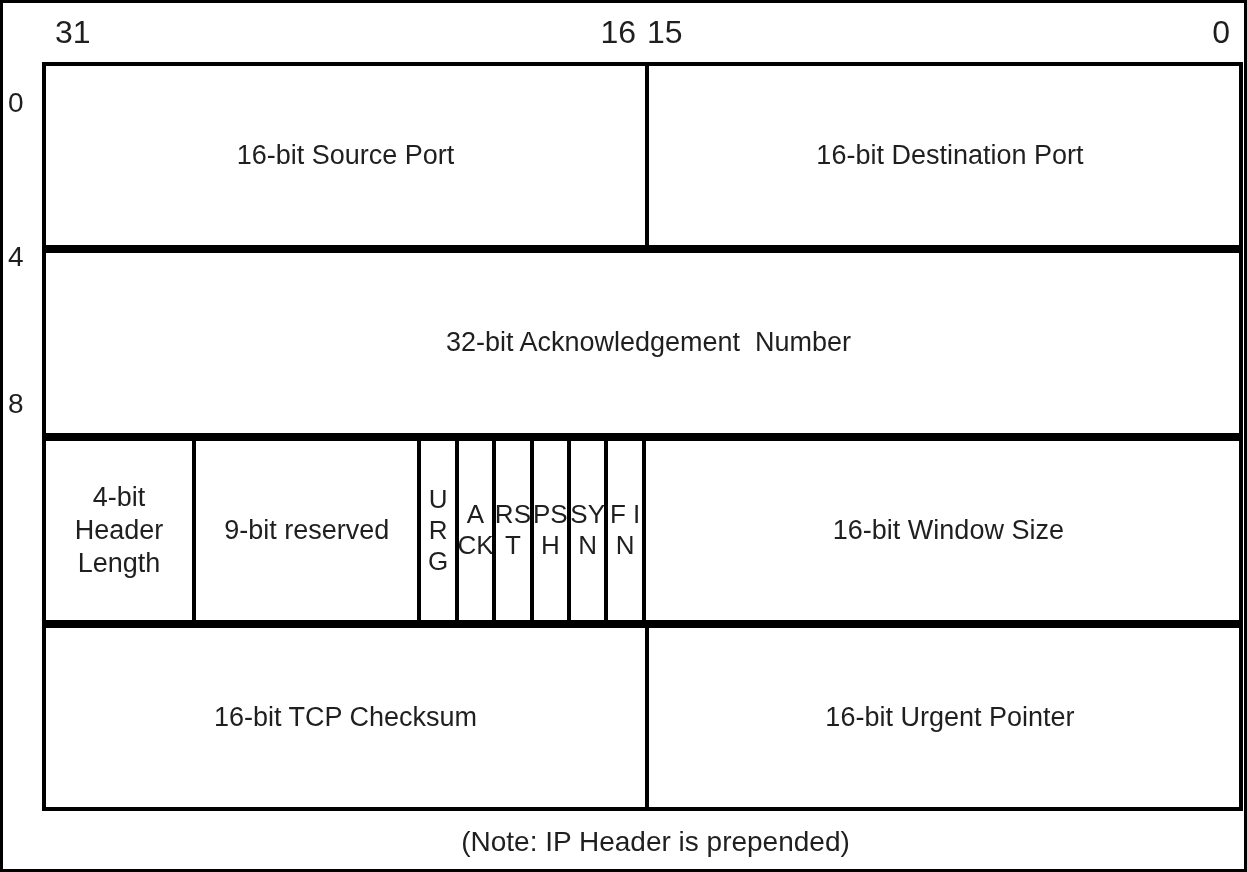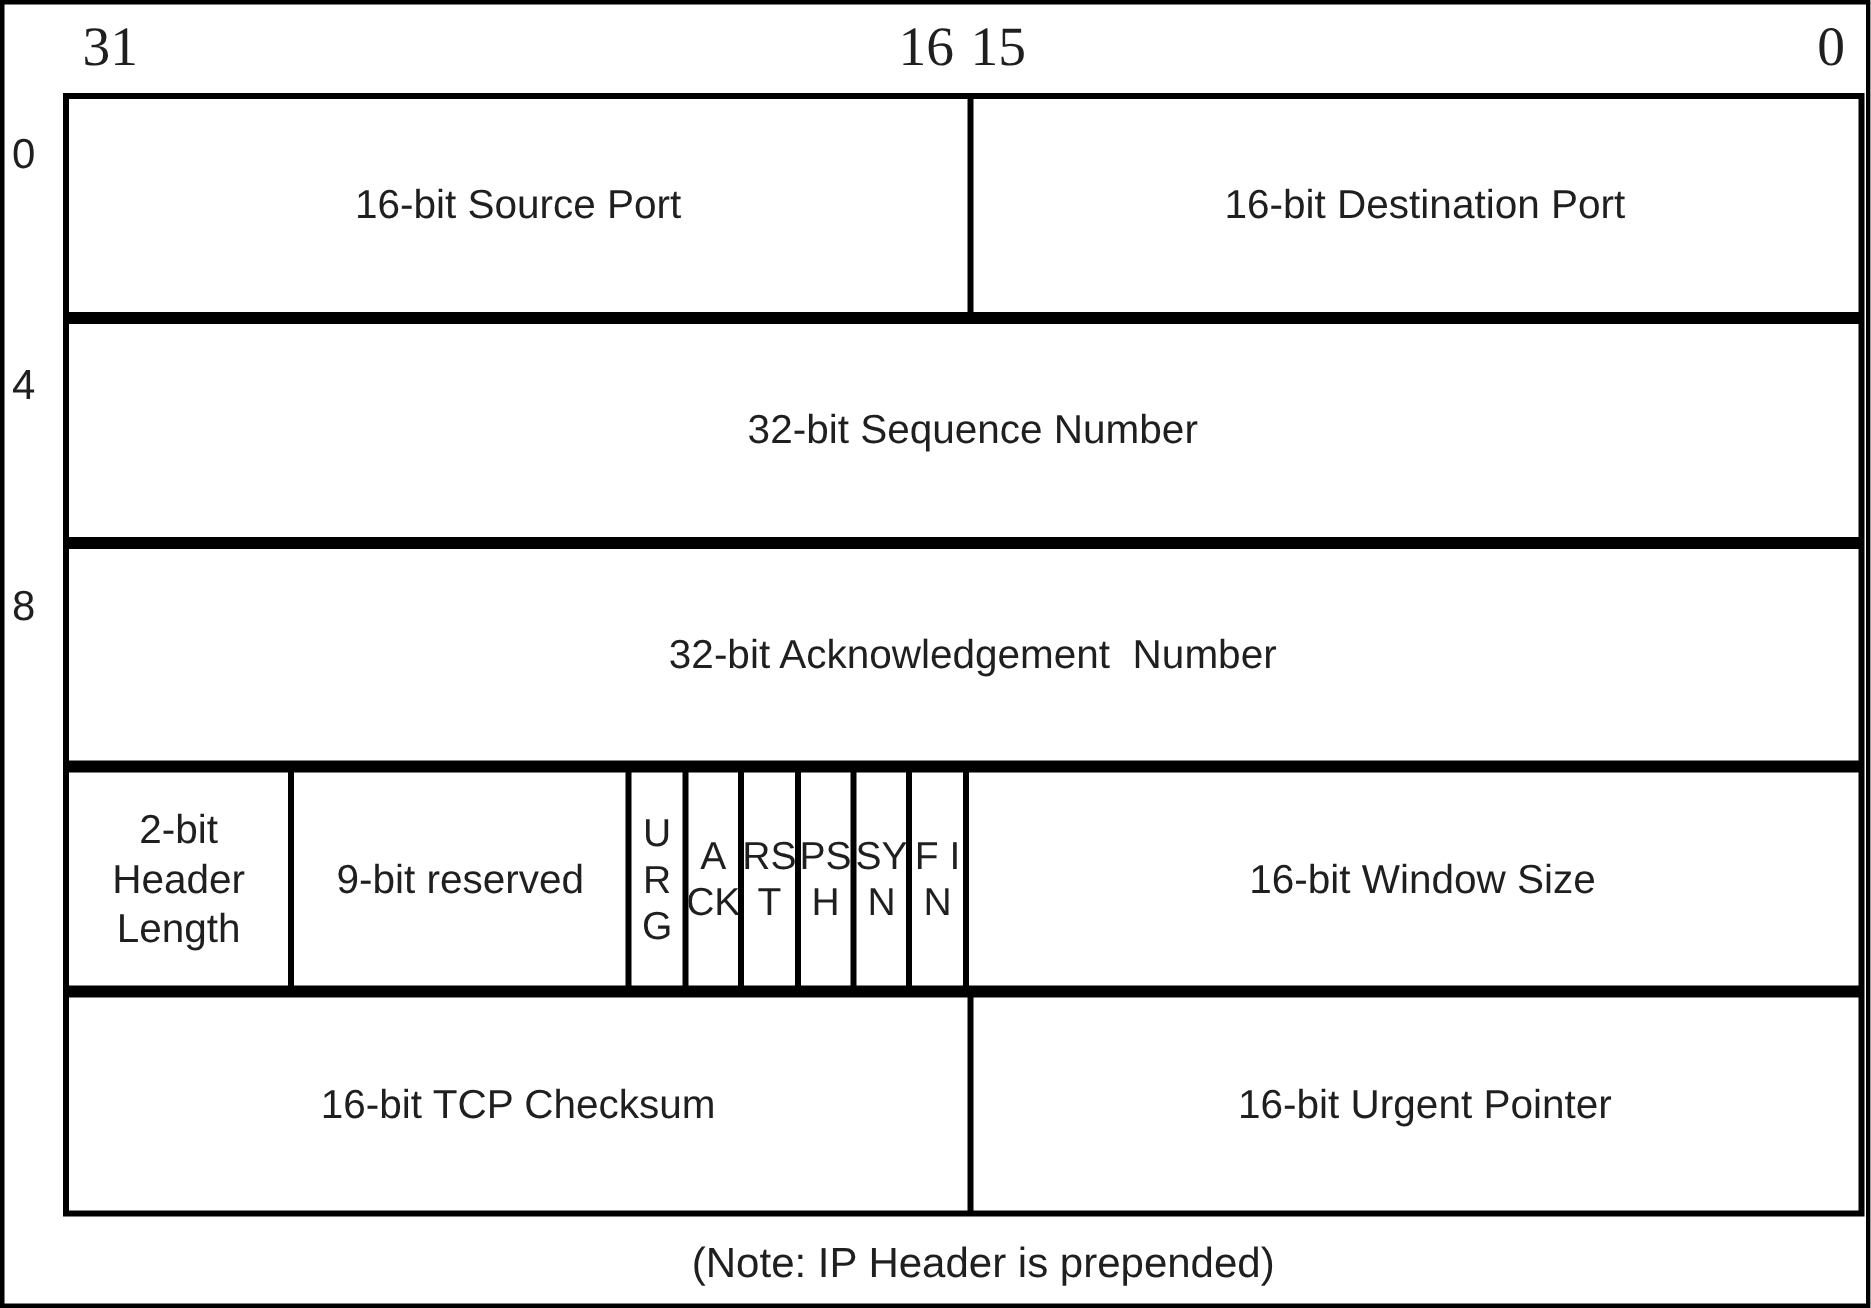--- a/index.html
+++ b/index.html
@@ -16,25 +16,24 @@
     background: #ffffff;
     border: 3px solid #000000;
     overflow: hidden;
     color: #1f1f1f;
   }
 
   
   .bit-label {
     position: absolute;
     top: 12px;
-    font-size: 37px;
+    font-size: 32px;
     line-height: 34px;
     color: #1f1f1f;
     white-space: nowrap;
-    font-family: Liberation Serif, serif;
   }
   .bit-31 { left: 52px; }
   .bit-16 { left: 633px; transform: translateX(-100%); }
   .bit-15 { left: 644px; }
   .bit-0  { right: 14px; }
 
   
   .byte-label {
     position: absolute;
     left: 5px;
@@ -110,30 +109,27 @@
   <div class="byte-label byte-4">4</div>
   <div class="byte-label byte-8">8</div>
 
   <div class="tcp-table">
 
     <div class="row">
       <div class="cell half">16-bit Source Port</div>
       <div class="cell grow">16-bit Destination Port</div>
     </div>
 
-    <div class="row">
-      <div class="cell grow">32-bit Sequence Number</div>
-    </div>
 
     <div class="row">
       <div class="cell grow">32-bit Acknowledgement  Number</div>
     </div>
 
     <div class="row">
-      <div class="cell hlen">2-bit
+      <div class="cell hlen">4-bit
 Header
 Length</div>
       <div class="cell rsvd">9-bit reserved</div>
       <div class="cell flag">U
 R
 G</div>
       <div class="cell flag">A
 CK</div>
       <div class="cell flag">RS
 T</div>

